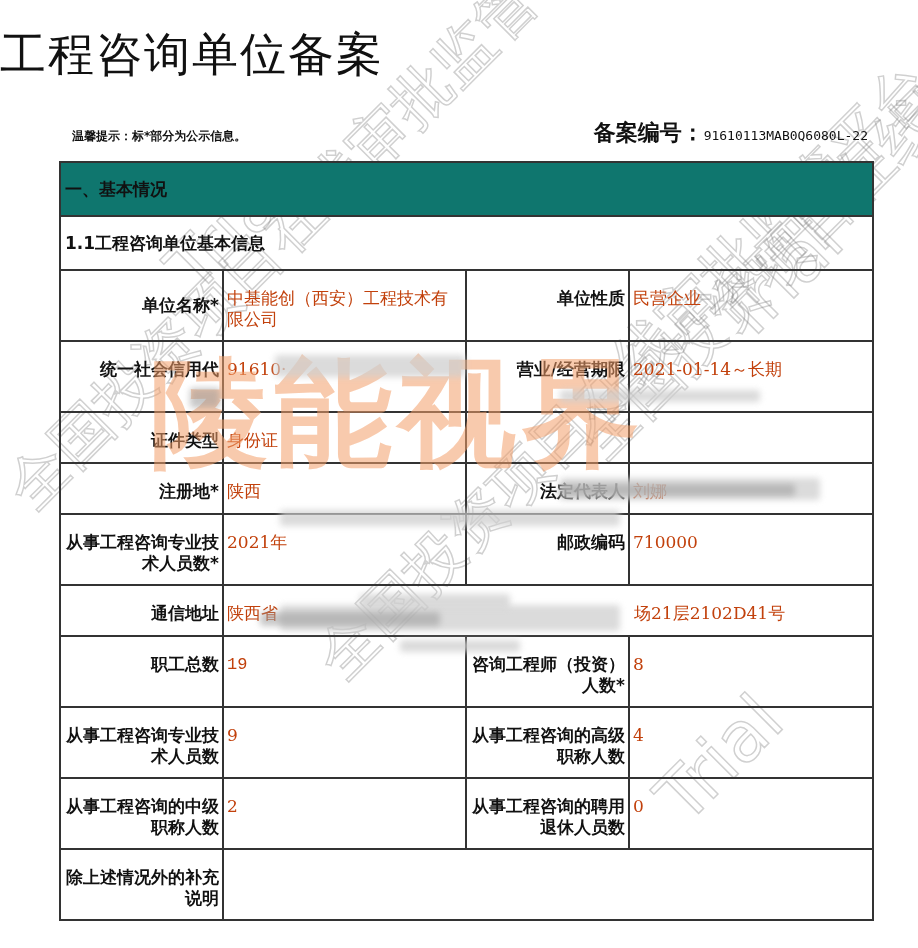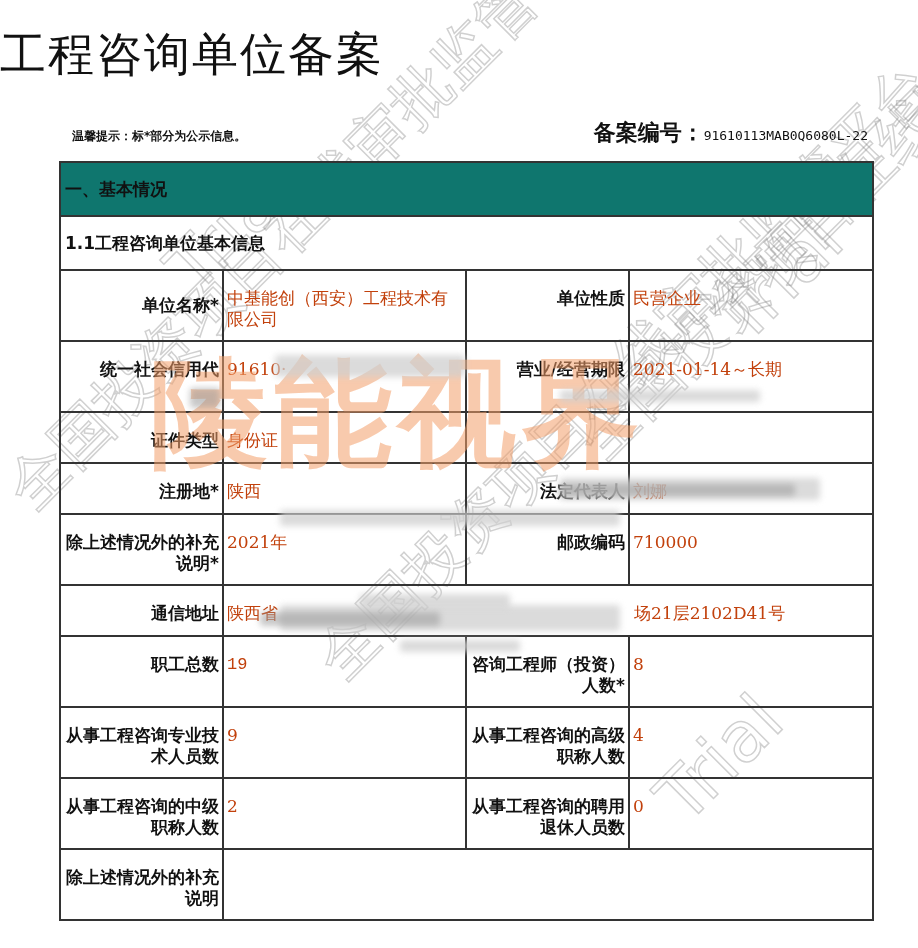--- a/index.html
+++ b/index.html
@@ -107,21 +107,21 @@
     <td class="lbl"></td>
     <td class="val"></td>
   </tr>
   <tr class="h52">
     <td class="lbl" style="padding-top:17px !important;">注册地*</td>
     <td class="val" style="padding-top:17px !important;">陕西</td>
     <td class="lbl" style="padding-top:17px !important;">法定代表人</td>
     <td class="val" style="padding-top:17px !important;">刘娜</td>
   </tr>
   <tr class="h73">
-    <td class="lbl" style="padding-top:17px !important;">除上述情况外的补充说明*</td>
+    <td class="lbl" style="padding-top:17px !important;">从事工程咨询专业技术人员数*</td>
     <td class="val" style="padding-top:17px !important;">2021年</td>
     <td class="lbl" style="padding-top:17px !important;">邮政编码</td>
     <td class="val" style="padding-top:17px !important;margin-left:32px;">710000</td>
   </tr>
   <tr class="h52">
     <td class="lbl" style="padding-top:17px !important;">通信地址</td>
     <td colspan="3" class="val" style="padding-top:17px !important; position:relative;">
       <span>陕西省</span>
       <span style="position:absolute; left:410px;">场21层2102D41号</span>
     </td>

